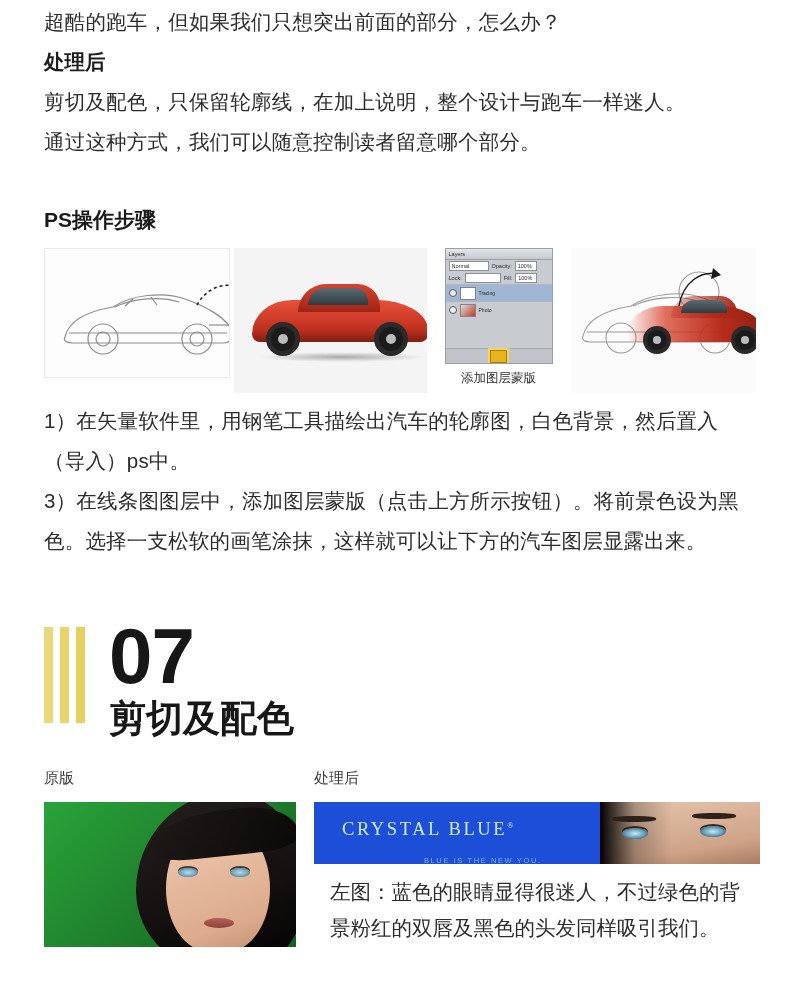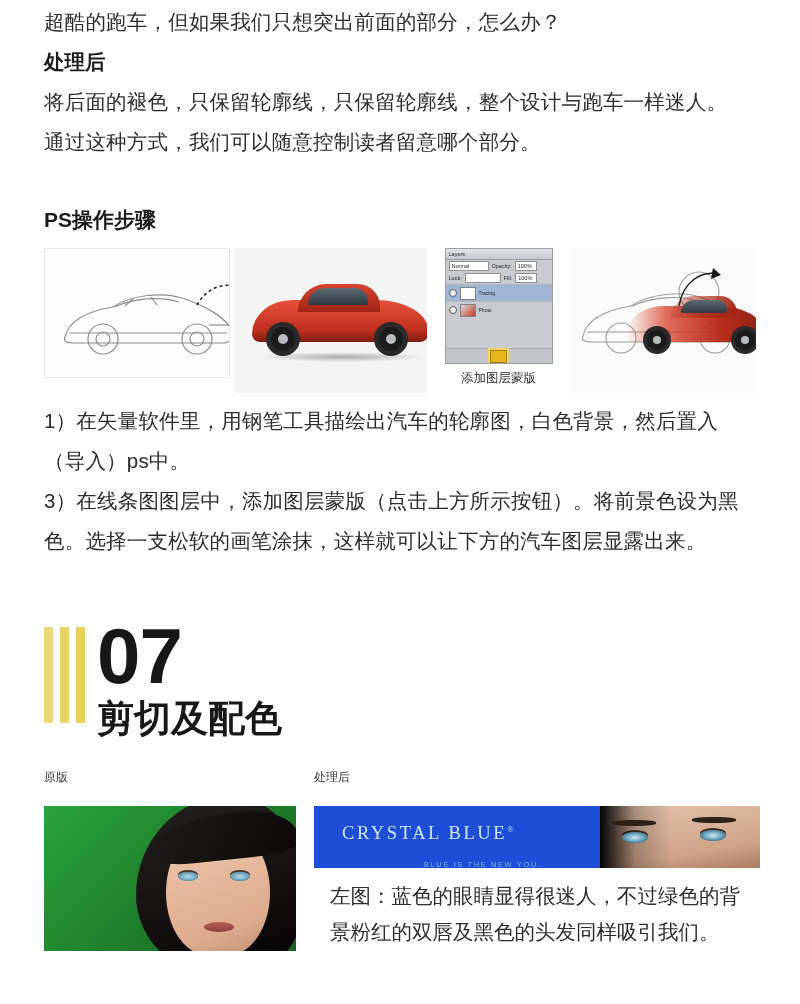--- a/index.html
+++ b/index.html
@@ -199,21 +199,21 @@
     gap: 7px;
     margin-top: 8px;
   }
   .bar {
     width: 9px;
     height: 96px;
     background: #ead97a;
   }
   .bar.b2 { background:#e8d46a; }
   .bar.b3 { background:#e6d05e; }
-  .chapter-text { margin-left: 12px; }
+  .chapter-text { margin-left: 24px; }
   .chapter-num {
     font-size: 78px;
     line-height: 74px;
     font-weight: bold;
     color: #171717;
     letter-spacing: -1px;
     font-family: "Liberation Sans", sans-serif;
   }
   .chapter-name {
     font-size: 37px;
@@ -225,23 +225,23 @@
 
   
   .compare {
     margin-top: 28px;
     display: flex;
     gap: 18px;
   }
   .col-left { width: 252px; }
   .col-right { width: 446px; }
   .mini-label {
-    font-size: 12px;
+    font-size: 15px;
     color: #3a3a3a;
-    margin-bottom: 20px;
+    margin-bottom: 14px;
   }
   .portrait {
     position: relative;
     width: 252px;
     height: 145px;
     overflow: hidden;
     background: #1f8a2e;
   }
   .portrait .green-bg {
     position:absolute; inset:0;
@@ -326,21 +326,21 @@
 </style>
 </head>
 <body>
 
 <div class="page">
 
   <div class="body-text top-line">超酷的跑车，但如果我们只想突出前面的部分，怎么办？</div>
 
   <div class="bold-head">处理后</div>
 
-  <div class="body-text">将后面的褪色，只保留轮廓线，只保留轮廓线，整个设计与跑车一样迷人。</div>
+  <div class="body-text">剪切及配色，只保留轮廓线，在加上说明，整个设计与跑车一样迷人。</div>
   <div class="body-text">通过这种方式，我们可以随意控制读者留意哪个部分。</div>
 
   <div class="section-title">PS操作步骤</div>
 
   <div class="shots">
 
     <div class="shot shot-a">
       <svg class="car-outline" width="180" height="86" viewBox="0 0 180 86">
         <g fill="none" stroke="#8d8d8d" stroke-width="1.2">
           <path d="M6 62 C10 44 30 36 54 32 C72 20 104 16 126 24 C146 31 166 42 172 54 C176 62 172 68 164 68 L14 68 C8 68 4 66 6 62 Z"></path>

